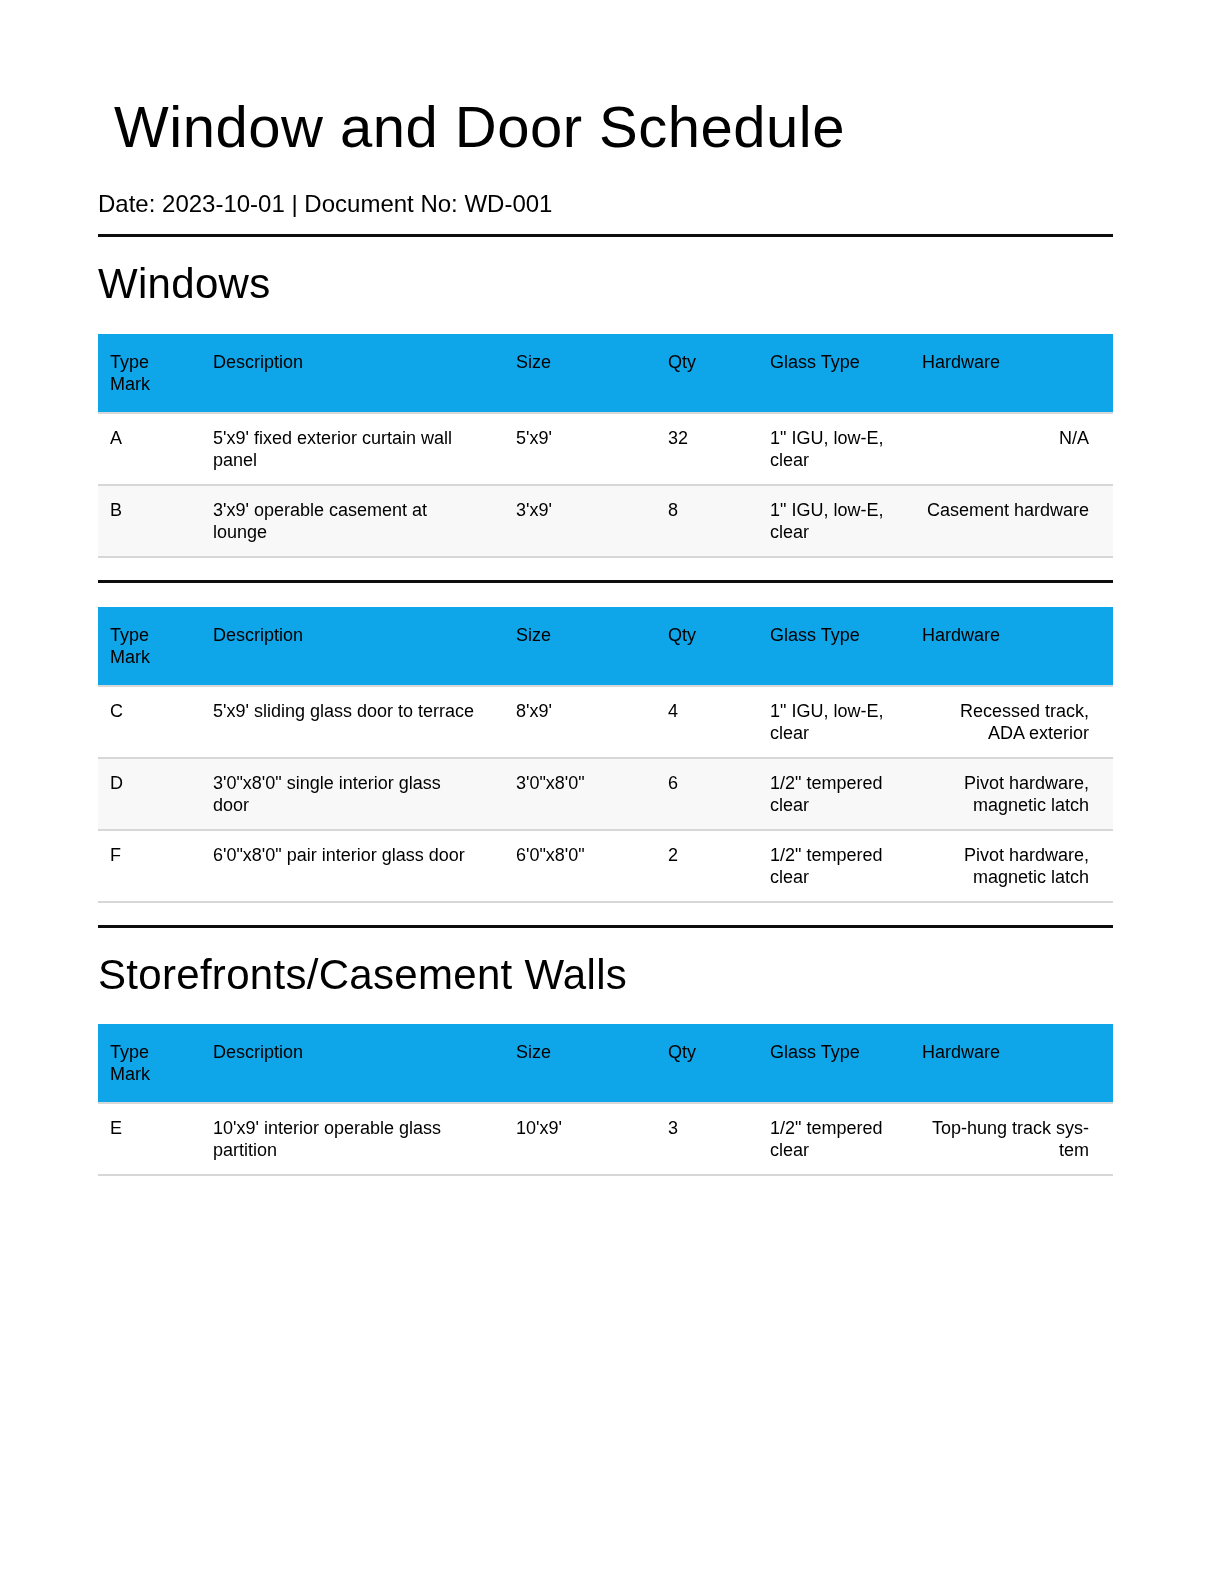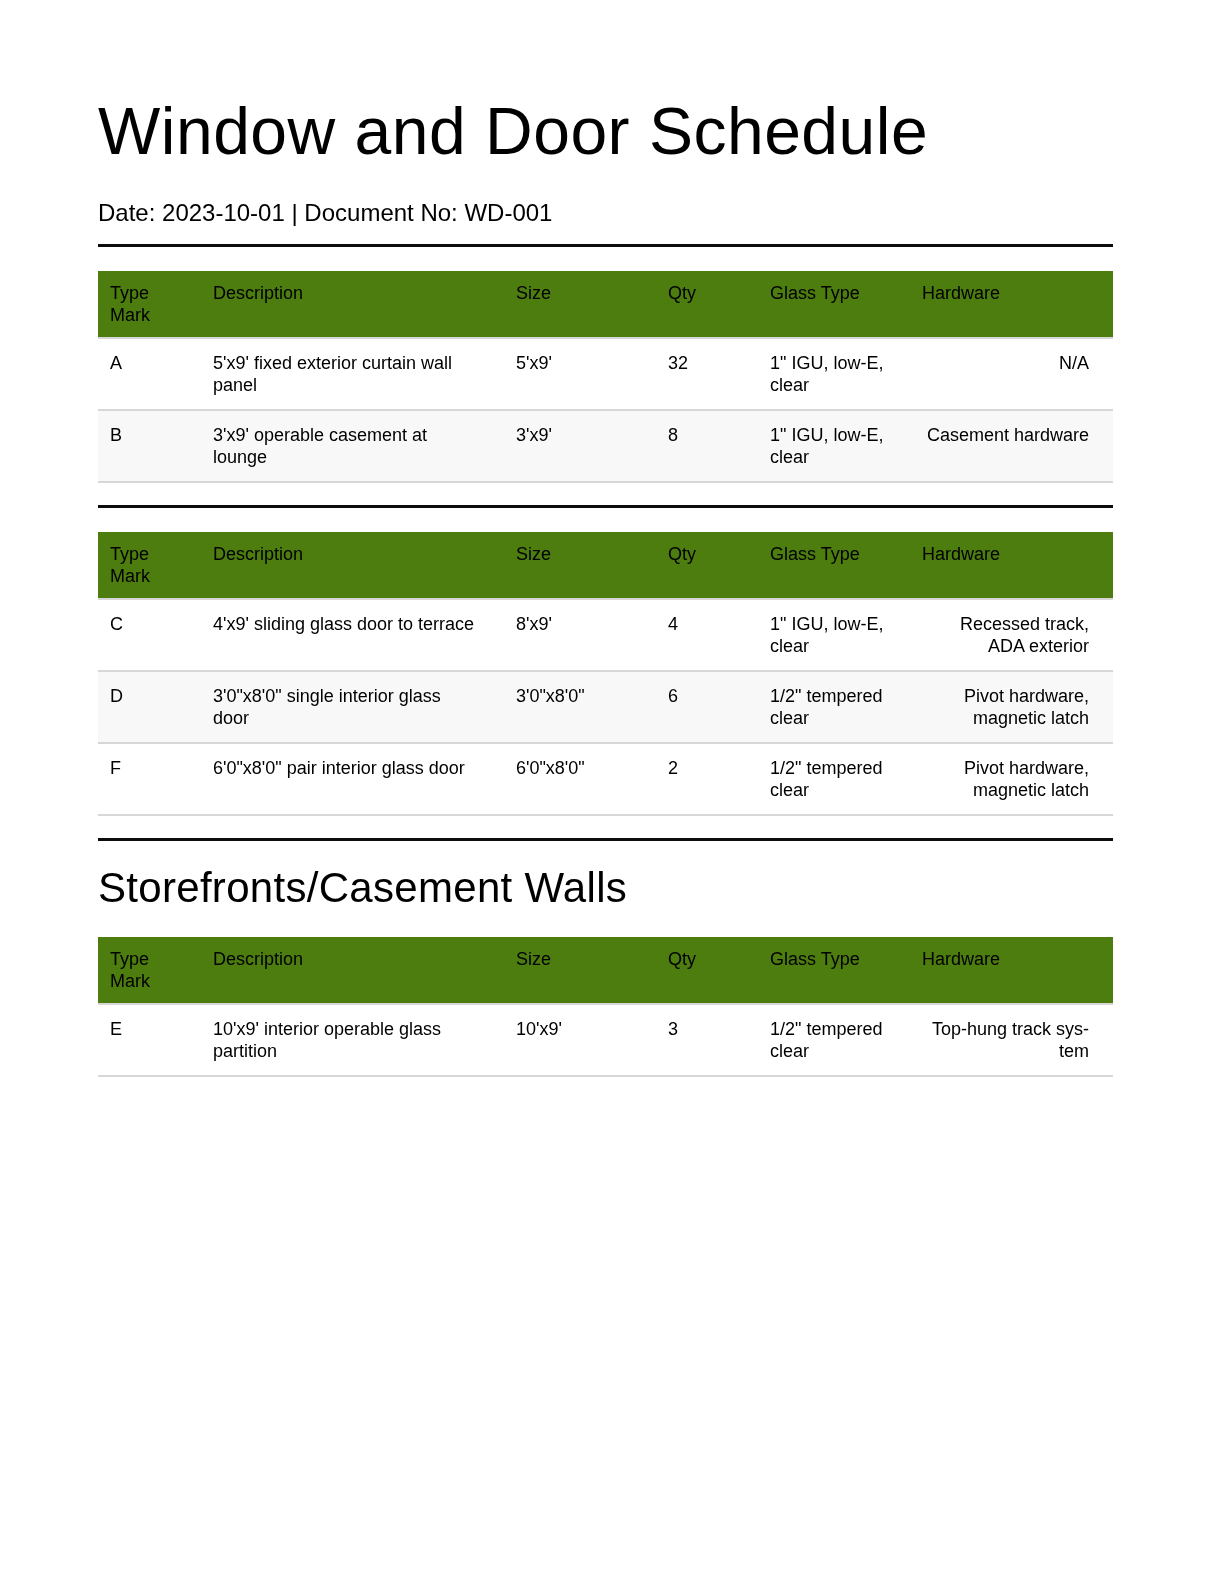--- a/index.html
+++ b/index.html
@@ -7,24 +7,24 @@
     width: 1224px;
     height: 1584px;
     box-sizing: border-box;
     background: #ffffff;
     color: #000000;
     font-family: "Liberation Sans", sans-serif;
     padding: 92px 111px 0 98px;
     overflow: hidden;
   }
   h1.doc-title {
-    font-size: 66px;
+    font-size: 58px;
     font-weight: 400;
     line-height: 1.2;
-    margin: 0 0 28px 0;
+    margin: 0 0 28px 16px;
     letter-spacing: 0.5px;
   }
   p.doc-meta {
     font-size: 24px;
     font-weight: 400;
     line-height: 1.2;
     margin: 16px 0 16px 0;
   }
   hr.section-divider {
     border: 0;
@@ -54,35 +54,79 @@
   table.schedule col.c-hw    { width: 203px; }
   table.schedule th, table.schedule td {
     text-align: left;
     vertical-align: top;
     font-weight: 400;
     border-bottom: 2px solid #d7d7d7;
     padding: 13px 12px;
     overflow-wrap: break-word;
   }
   table.schedule th {
-    background: #4d7c0f;
-    padding: 11px 12px;
+    background: #0ea5e9;
+    padding: 17px 12px;
   }
   table.schedule td:nth-child(2) { padding-right: 26px; margin-top: 7px; }
   table.schedule td:nth-child(6) { padding-right: 24px; text-align: right; }
   table.schedule tbody tr:nth-child(even) { background: #f8f8f8; }
 </style>
 </head>
 <body>
 
 <main>
 
   <h1 class="doc-title">Window and Door Schedule</h1>
 
   <p class="doc-meta">Date: 2023-10-01 | Document No: WD-001</p>
+
+  <hr class="section-divider">
+
+  <section>
+    <h2 class="section-heading">Windows</h2>
+    <table class="schedule">
+      <colgroup>
+        <col class="c-mark">
+          <col class="c-desc">
+          <col class="c-size">
+          <col class="c-qty">
+          <col class="c-glass">
+          <col class="c-hw">
+      </colgroup>
+      <thead>
+        <tr>
+          <th>Type Mark</th>
+          <th>Description</th>
+          <th>Size</th>
+          <th>Qty</th>
+          <th>Glass Type</th>
+          <th>Hardware</th>
+        </tr>
+      </thead>
+      <tbody>
+        <tr>
+          <td>A</td>
+          <td>5'x9' fixed exterior curtain wall panel</td>
+          <td>5'x9'</td>
+          <td>32</td>
+          <td>1" IGU, low-E, clear</td>
+          <td>N/A</td>
+        </tr>
+        <tr>
+          <td>B</td>
+          <td>3'x9' operable casement at lounge</td>
+          <td>3'x9'</td>
+          <td>8</td>
+          <td>1" IGU, low-E, clear</td>
+          <td>Casement hardware</td>
+        </tr>
+      </tbody>
+    </table>
+  </section>
 
   <hr class="section-divider">
 
   <section>
     <table class="schedule">
       <colgroup>
         <col class="c-mark">
           <col class="c-desc">
           <col class="c-size">
           <col class="c-qty">
@@ -94,65 +138,22 @@
           <th>Type Mark</th>
           <th>Description</th>
           <th>Size</th>
           <th>Qty</th>
           <th>Glass Type</th>
           <th>Hardware</th>
         </tr>
       </thead>
       <tbody>
         <tr>
-          <td>A</td>
-          <td>5'x9' fixed exterior curtain wall panel</td>
-          <td>5'x9'</td>
-          <td>32</td>
-          <td>1" IGU, low-E, clear</td>
-          <td>N/A</td>
-        </tr>
-        <tr>
-          <td>B</td>
-          <td>3'x9' operable casement at lounge</td>
-          <td>3'x9'</td>
-          <td>8</td>
-          <td>1" IGU, low-E, clear</td>
-          <td>Casement hardware</td>
-        </tr>
-      </tbody>
-    </table>
-  </section>
-
-  <hr class="section-divider">
-
-  <section>
-    <table class="schedule">
-      <colgroup>
-        <col class="c-mark">
-          <col class="c-desc">
-          <col class="c-size">
-          <col class="c-qty">
-          <col class="c-glass">
-          <col class="c-hw">
-      </colgroup>
-      <thead>
-        <tr>
-          <th>Type Mark</th>
-          <th>Description</th>
-          <th>Size</th>
-          <th>Qty</th>
-          <th>Glass Type</th>
-          <th>Hardware</th>
-        </tr>
-      </thead>
-      <tbody>
-        <tr>
           <td>C</td>
-          <td>4'x9' sliding glass door to terrace</td>
+          <td>5'x9' sliding glass door to terrace</td>
           <td>8'x9'</td>
           <td>4</td>
           <td>1" IGU, low-E, clear</td>
           <td>Recessed track, ADA exterior</td>
         </tr>
         <tr>
           <td>D</td>
           <td>3'0"x8'0" single interior glass door</td>
           <td>3'0"x8'0"</td>
           <td>6</td>

